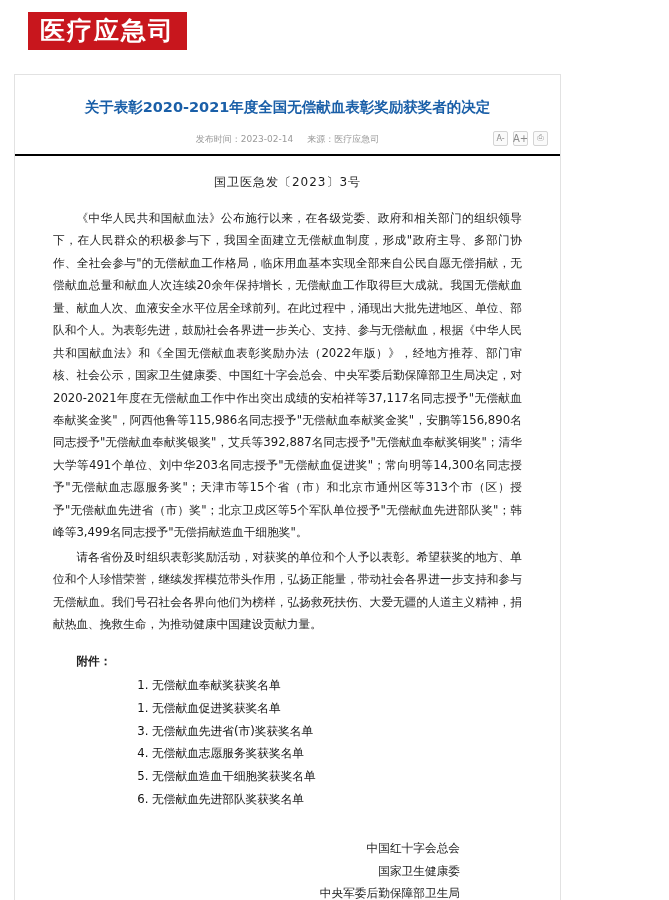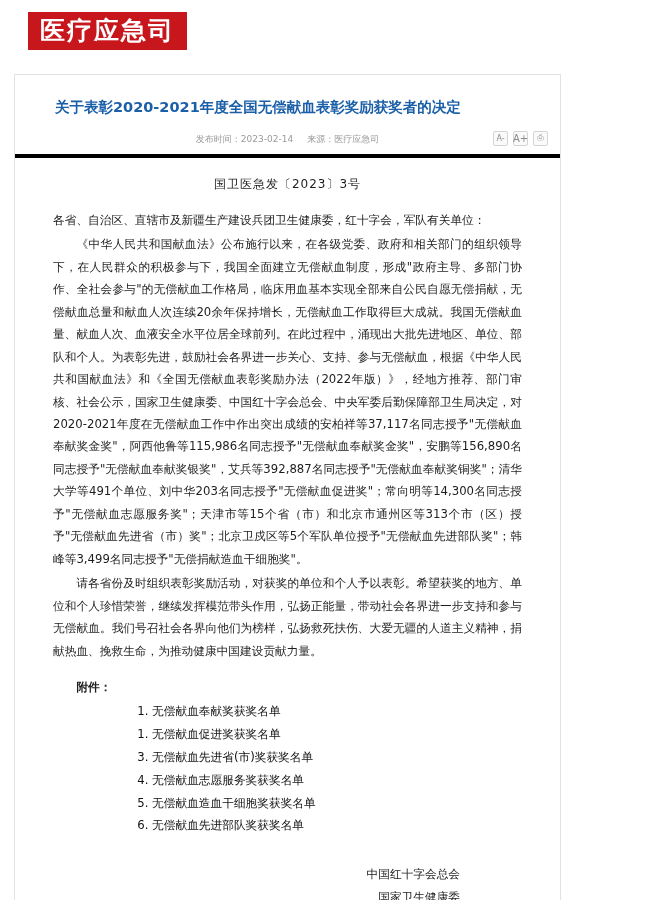--- a/index.html
+++ b/index.html
@@ -62,31 +62,31 @@
   }
   
   .card {
     margin: 12px 14px 0 14px;
     border: 1px solid #e2e2e2;
     background: #ffffff;
     height: 836px;
     position: relative;
   }
   .doc-title {
-    text-align: left;
+    text-align: center;
     color: #1a5fa8;
     font-size: 14.5px;
     font-weight: bold;
     padding: 22px 40px 0 40px;
     line-height: 1.5;
     font-family: "DejaVu Sans", sans-serif;
   }
   .meta-row {
     margin-top: 14px;
-    border-bottom: 4px solid #000000;
+    border-bottom: 2px solid #000000;
     padding: 0 14px 8px 14px;
     display: flex;
     align-items: center;
     justify-content: center;
     position: relative;
   }
   .meta-text {
     font-size: 9px;
     color: #9a9a9a;
     font-family: "DejaVu Sans", sans-serif;
@@ -185,21 +185,20 @@
         <div class="tool-btn">A-</div>
         <div class="tool-btn big">A+</div>
         <div class="tool-btn">⎙</div>
       </div>
     </div>
 
     <div class="doc-body">
 
       <div class="doc-number">国卫医急发〔2023〕3号</div>
 
-      <p class="para">各省、自治区、直辖市及新疆生产建设兵团卫生健康委，红十字会，军队有关单位：</p>
       <p class="para indent">《中华人民共和国献血法》公布施行以来，在各级党委、政府和相关部门的组织领导下，在人民群众的积极参与下，我国全面建立无偿献血制度，形成"政府主导、多部门协作、全社会参与"的无偿献血工作格局，临床用血基本实现全部来自公民自愿无偿捐献，无偿献血总量和献血人次连续20余年保持增长，无偿献血工作取得巨大成就。我国无偿献血量、献血人次、血液安全水平位居全球前列。在此过程中，涌现出大批先进地区、单位、部队和个人。为表彰先进，鼓励社会各界进一步关心、支持、参与无偿献血，根据《中华人民共和国献血法》和《全国无偿献血表彰奖励办法（2022年版）》，经地方推荐、部门审核、社会公示，国家卫生健康委、中国红十字会总会、中央军委后勤保障部卫生局决定，对2020-2021年度在无偿献血工作中作出突出成绩的安柏祥等37,117名同志授予"无偿献血奉献奖金奖"，阿西他鲁等115,986名同志授予"无偿献血奉献奖金奖"，安鹏等156,890名同志授予"无偿献血奉献奖银奖"，艾兵等392,887名同志授予"无偿献血奉献奖铜奖"；清华大学等491个单位、刘中华203名同志授予"无偿献血促进奖"；常向明等14,300名同志授予"无偿献血志愿服务奖"；天津市等15个省（市）和北京市通州区等313个市（区）授予"无偿献血先进省（市）奖"；北京卫戍区等5个军队单位授予"无偿献血先进部队奖"；韩峰等3,499名同志授予"无偿捐献造血干细胞奖"。</p>
       <p class="para indent">请各省份及时组织表彰奖励活动，对获奖的单位和个人予以表彰。希望获奖的地方、单位和个人珍惜荣誉，继续发挥模范带头作用，弘扬正能量，带动社会各界进一步支持和参与无偿献血。我们号召社会各界向他们为榜样，弘扬救死扶伤、大爱无疆的人道主义精神，捐献热血、挽救生命，为推动健康中国建设贡献力量。</p>
 
       <div class="attach-label">附件：</div>
       <ul class="attach-list">
         <li>1. 无偿献血奉献奖获奖名单</li>
         <li>1. 无偿献血促进奖获奖名单</li>
         <li>3. 无偿献血先进省(市)奖获奖名单</li>
         <li>4. 无偿献血志愿服务奖获奖名单</li>
         <li>5. 无偿献血造血干细胞奖获奖名单</li>

